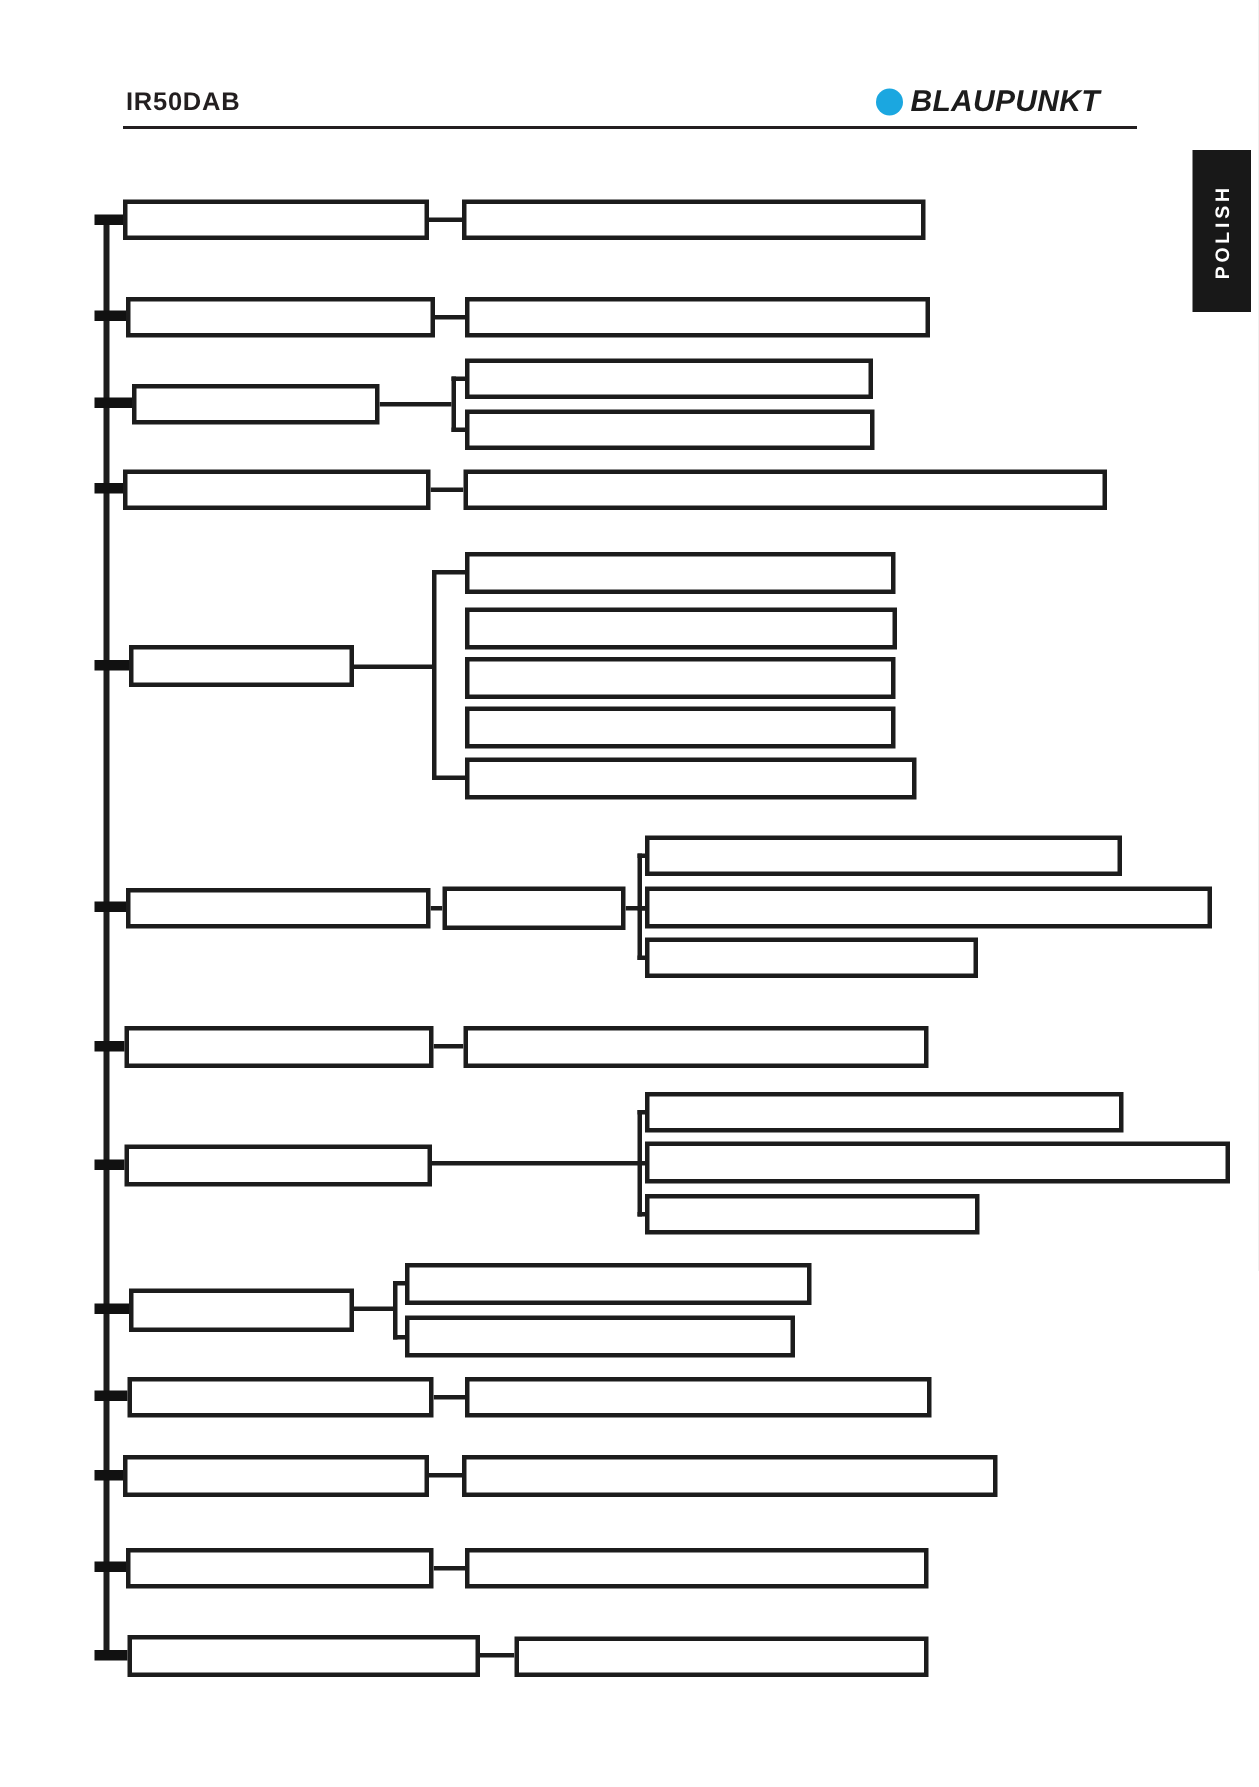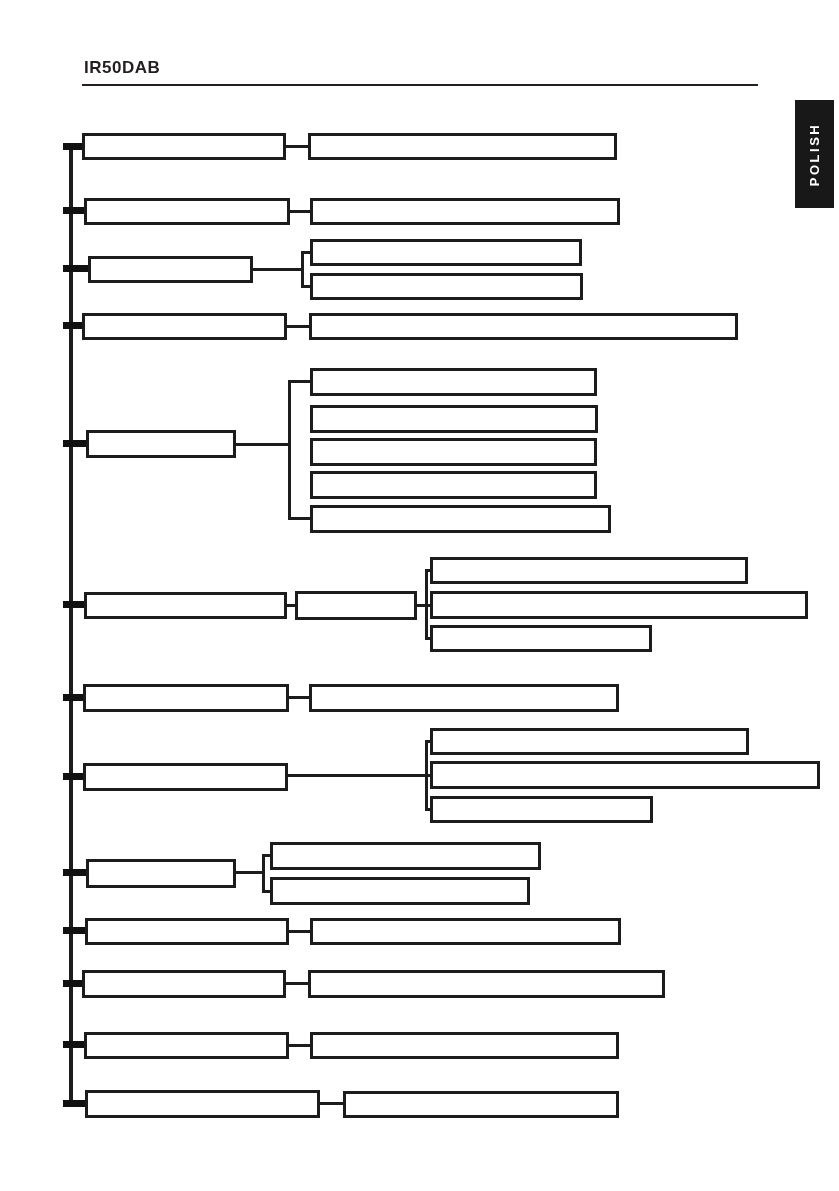--- a/index.html
+++ b/index.html
@@ -36,20 +36,24 @@
   .vl{position:absolute;width:3px;background:#1c1c1c;}
   .trunk{position:absolute;width:4px;background:#1c1c1c;}
   .tick{position:absolute;height:7px;background:#111;}
 </style>
 </head>
 <body>
 
 <div class="page">
 
   <div class="model">IR50DAB</div>
+  <div class="logo">
+    <span class="logo-dot"></span>
+    <span class="logo-text">BLAUPUNKT</span>
+  </div>
   <div class="header-rule"></div>
 
   <div class="lang-tab">
     <span>POLISH</span>
   </div>
 
   <div class="diagram">
 
     <div class="trunk" style="left:69px;top:144px;height:962px"></div>
     <div class="tick" style="left:63px;top:143px;width:24px"></div>

